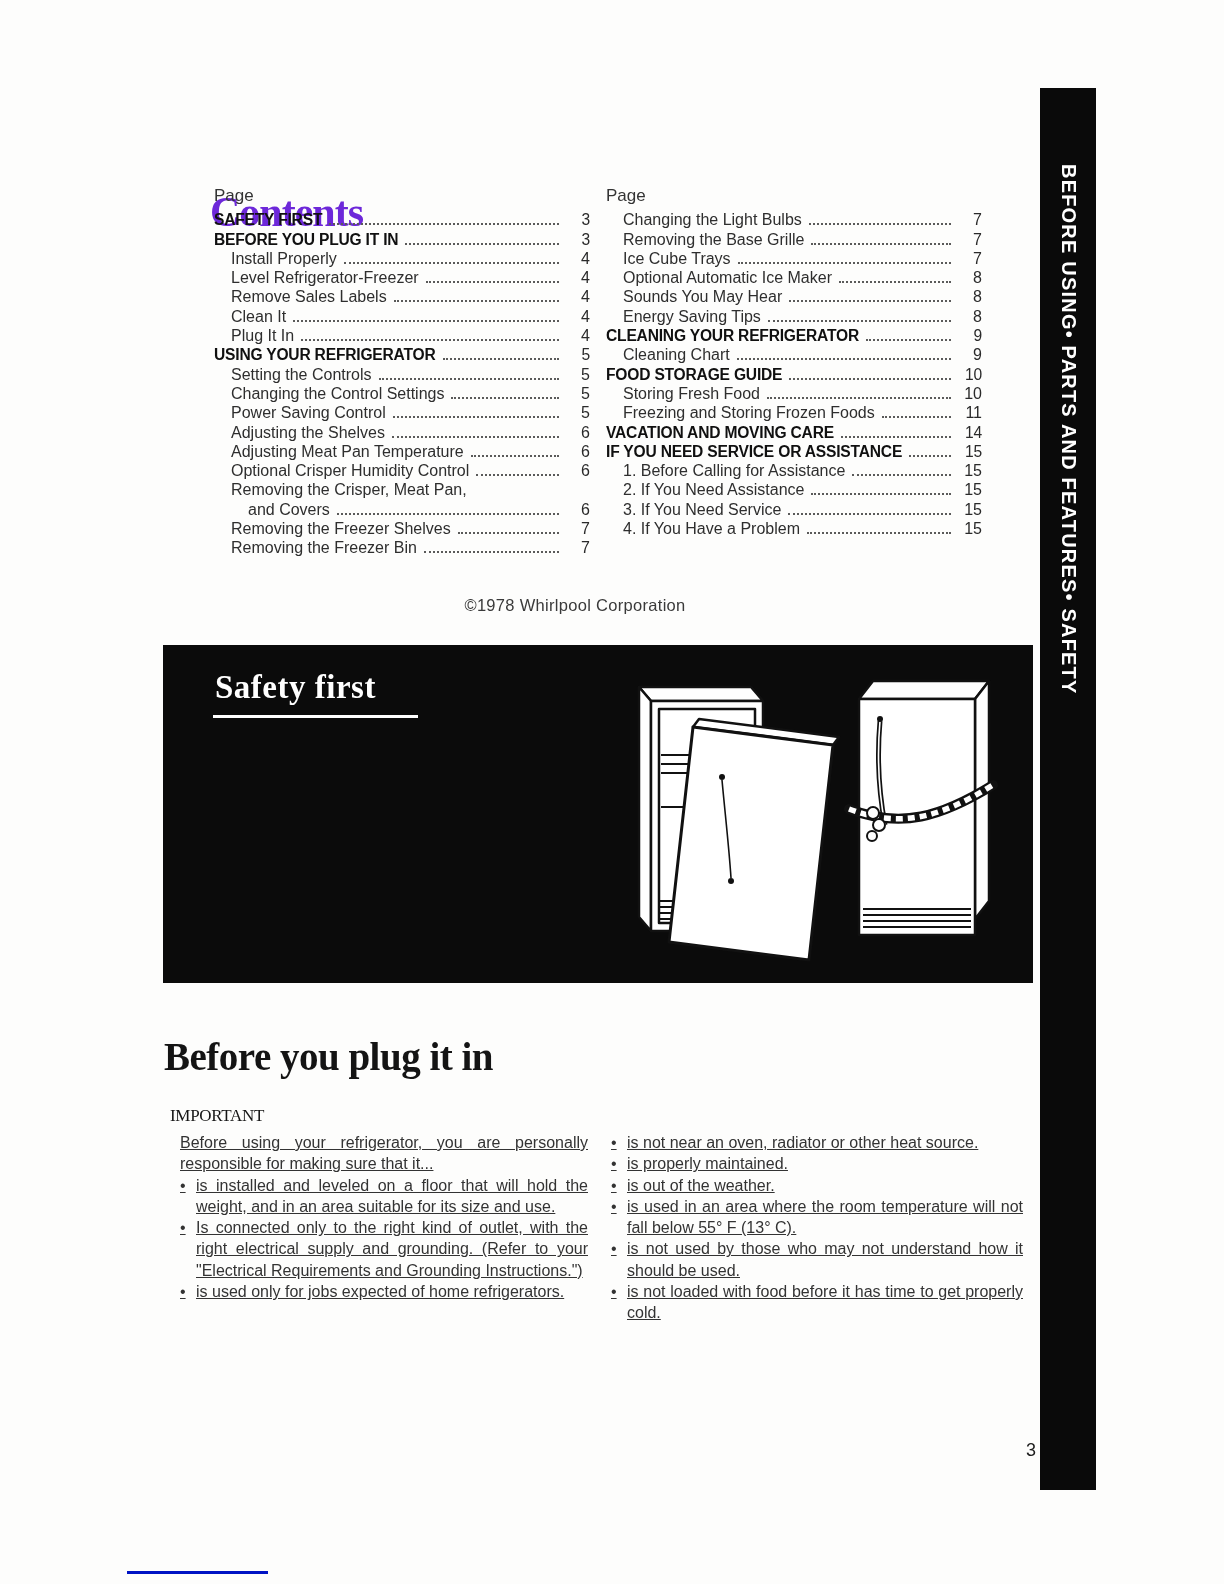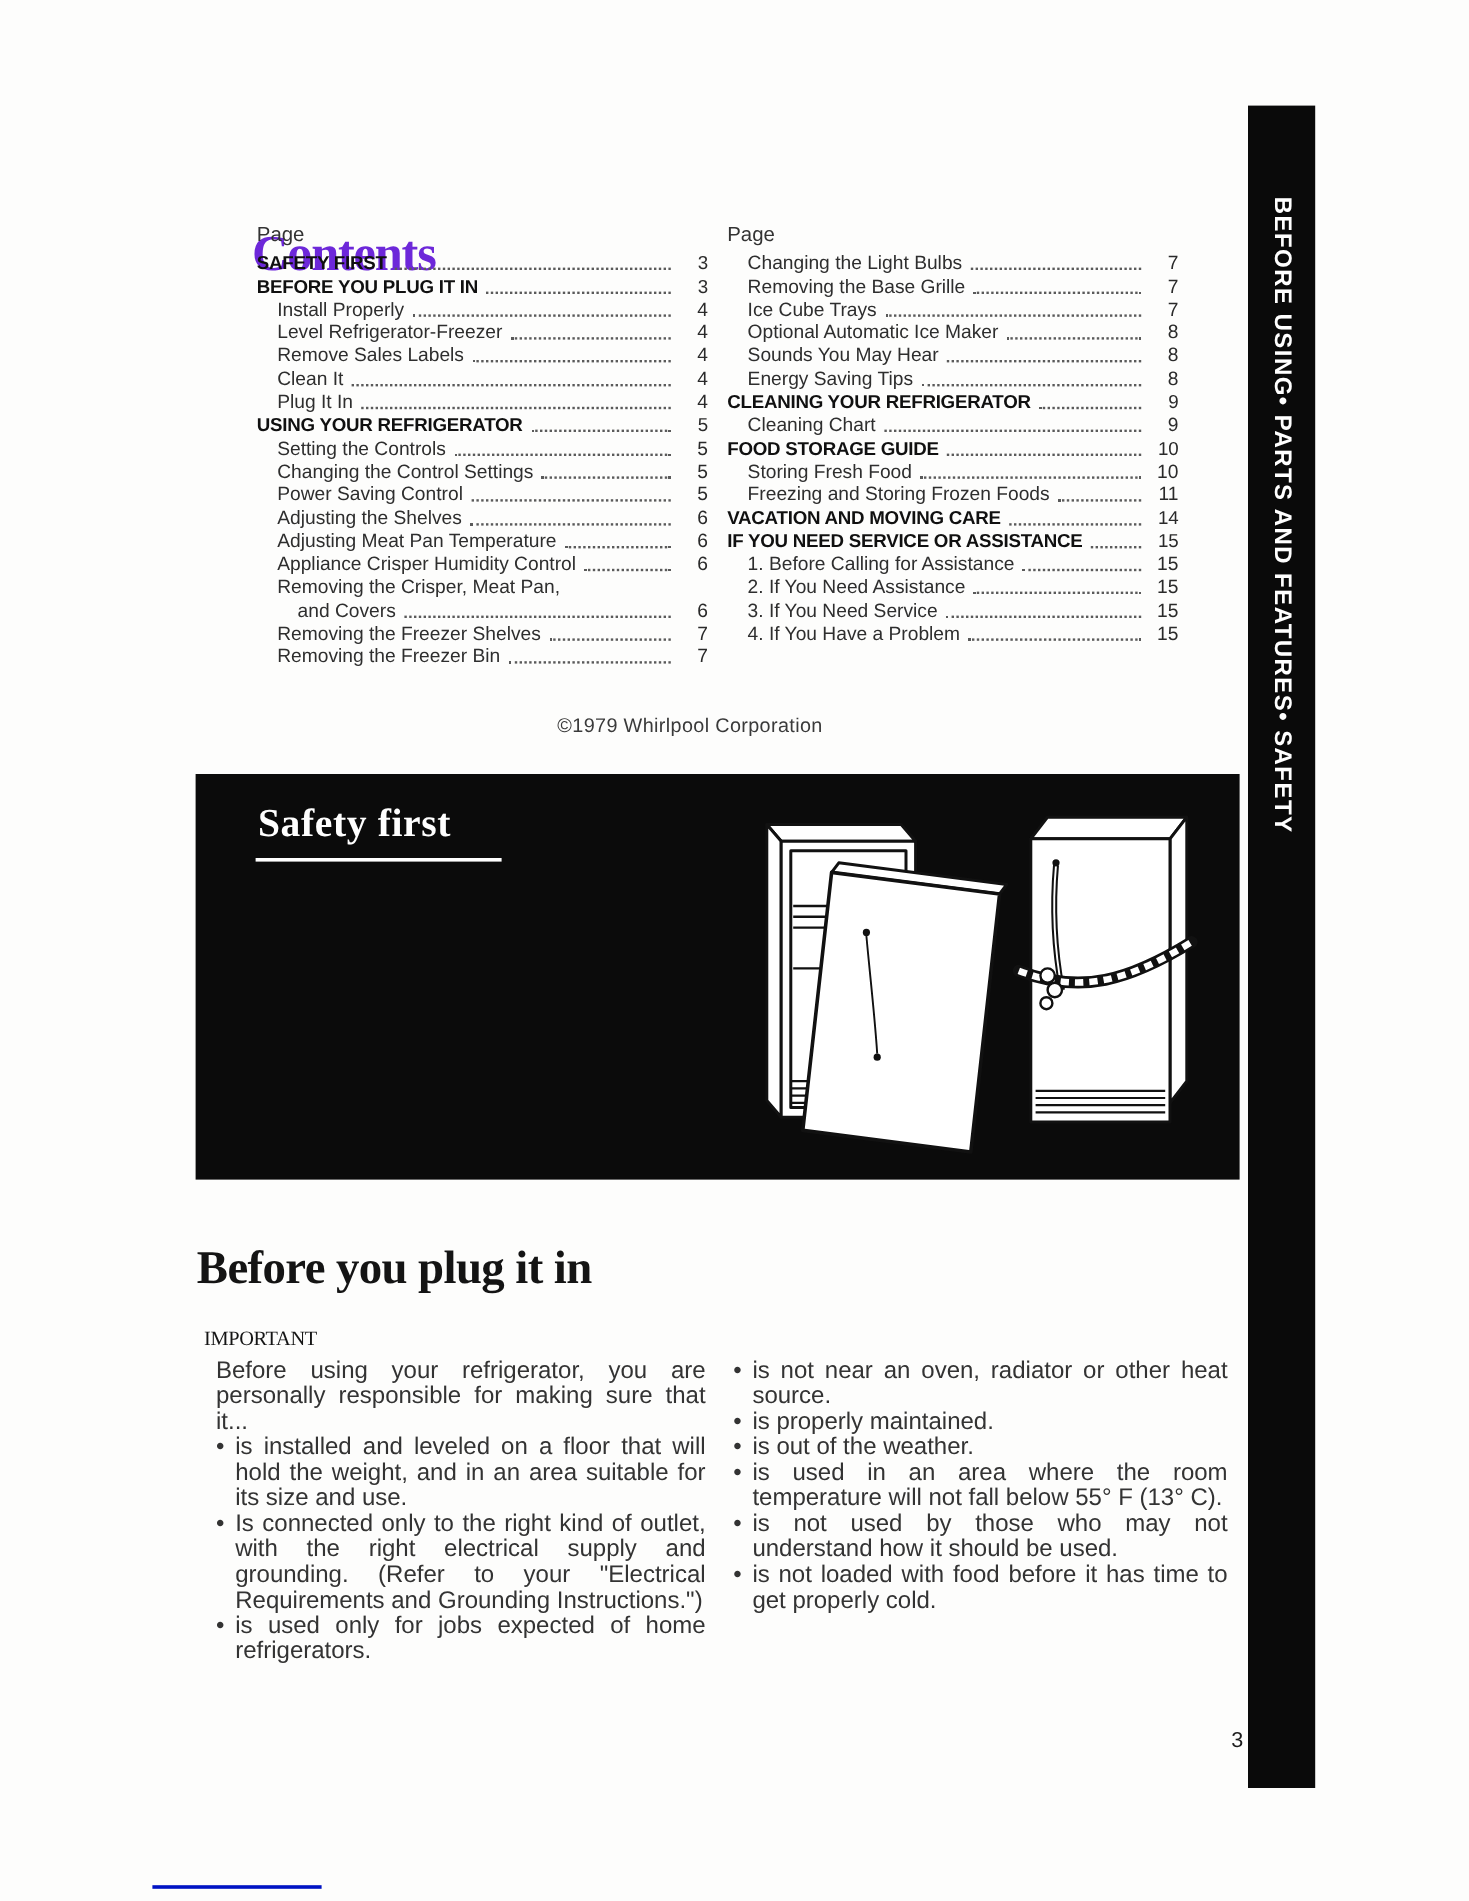--- a/index.html
+++ b/index.html
@@ -58,21 +58,21 @@
   .before-title{
     left:164px;top:1008px;
     font-family:"Liberation Serif",serif;font-weight:700;
     font-size:39px;color:#141414;letter-spacing:-0.5px;
   }
   .important-title{
     left:170px;top:1092px;
     font-family:"Liberation Serif",serif;font-weight:400;
     font-size:17px;color:#151515;letter-spacing:-0.3px;
   }
-  .imp-col{font-size:20px;line-height:21.3px;color:#333;}
+  .imp-col{font-size:16px;line-height:21.3px;color:#333;text-decoration:underline;}
   .imp-col-left{left:180px;top:1132px;width:408px;}
   .imp-col-right{left:611px;top:1132px;width:412px;}
   .imp-intro{text-align:justify;margin:0;}
   .bullet-row{display:flex;}
   .bullet-dot{width:16px;flex:0 0 16px;}
   .bullet-text{flex:1;text-align:justify;}
 
   
   .side-tab{
     left:1040px;top:88px;width:56px;height:1402px;background:#0a0a0a;
@@ -158,21 +158,21 @@
         <span class="toc-label">Adjusting the Shelves</span>
         <span class="leader"></span>
         <span class="toc-page">6</span>
       </div>
       <div class="toc-row sub">
         <span class="toc-label">Adjusting Meat Pan Temperature</span>
         <span class="leader"></span>
         <span class="toc-page">6</span>
       </div>
       <div class="toc-row sub">
-        <span class="toc-label">Appliance Crisper Humidity Control</span>
+        <span class="toc-label">Optional Crisper Humidity Control</span>
         <span class="leader"></span>
         <span class="toc-page">6</span>
       </div>
       <div class="toc-row sub">
         <span class="toc-label">Removing the Crisper, Meat Pan,</span>
       </div>
       <div class="toc-row sub2">
         <span class="toc-label">and Covers</span>
         <span class="leader"></span>
         <span class="toc-page">6</span>
@@ -274,21 +274,21 @@
         <span class="toc-page">15</span>
       </div>
       <div class="toc-row sub">
         <span class="toc-label">4. If You Have a Problem</span>
         <span class="leader"></span>
         <span class="toc-page">15</span>
       </div>
     </div>
 </div>
 
-<div class="abs copyright">©1979 Whirlpool Corporation</div>
+<div class="abs copyright">©1978 Whirlpool Corporation</div>
 
 <section class="abs safety-box">
   <div class="safety-title">Safety first</div>
   <div class="safety-paras">
     </div>
 
   <svg class="safety-illos" width="420" height="315" viewBox="0 0 420 315" aria-hidden="true">
 
     <g stroke="#111" stroke-width="2.5" fill="#fff" stroke-linejoin="round">
       <polygon points="38,30 150,30 162,44 50,44"></polygon>

